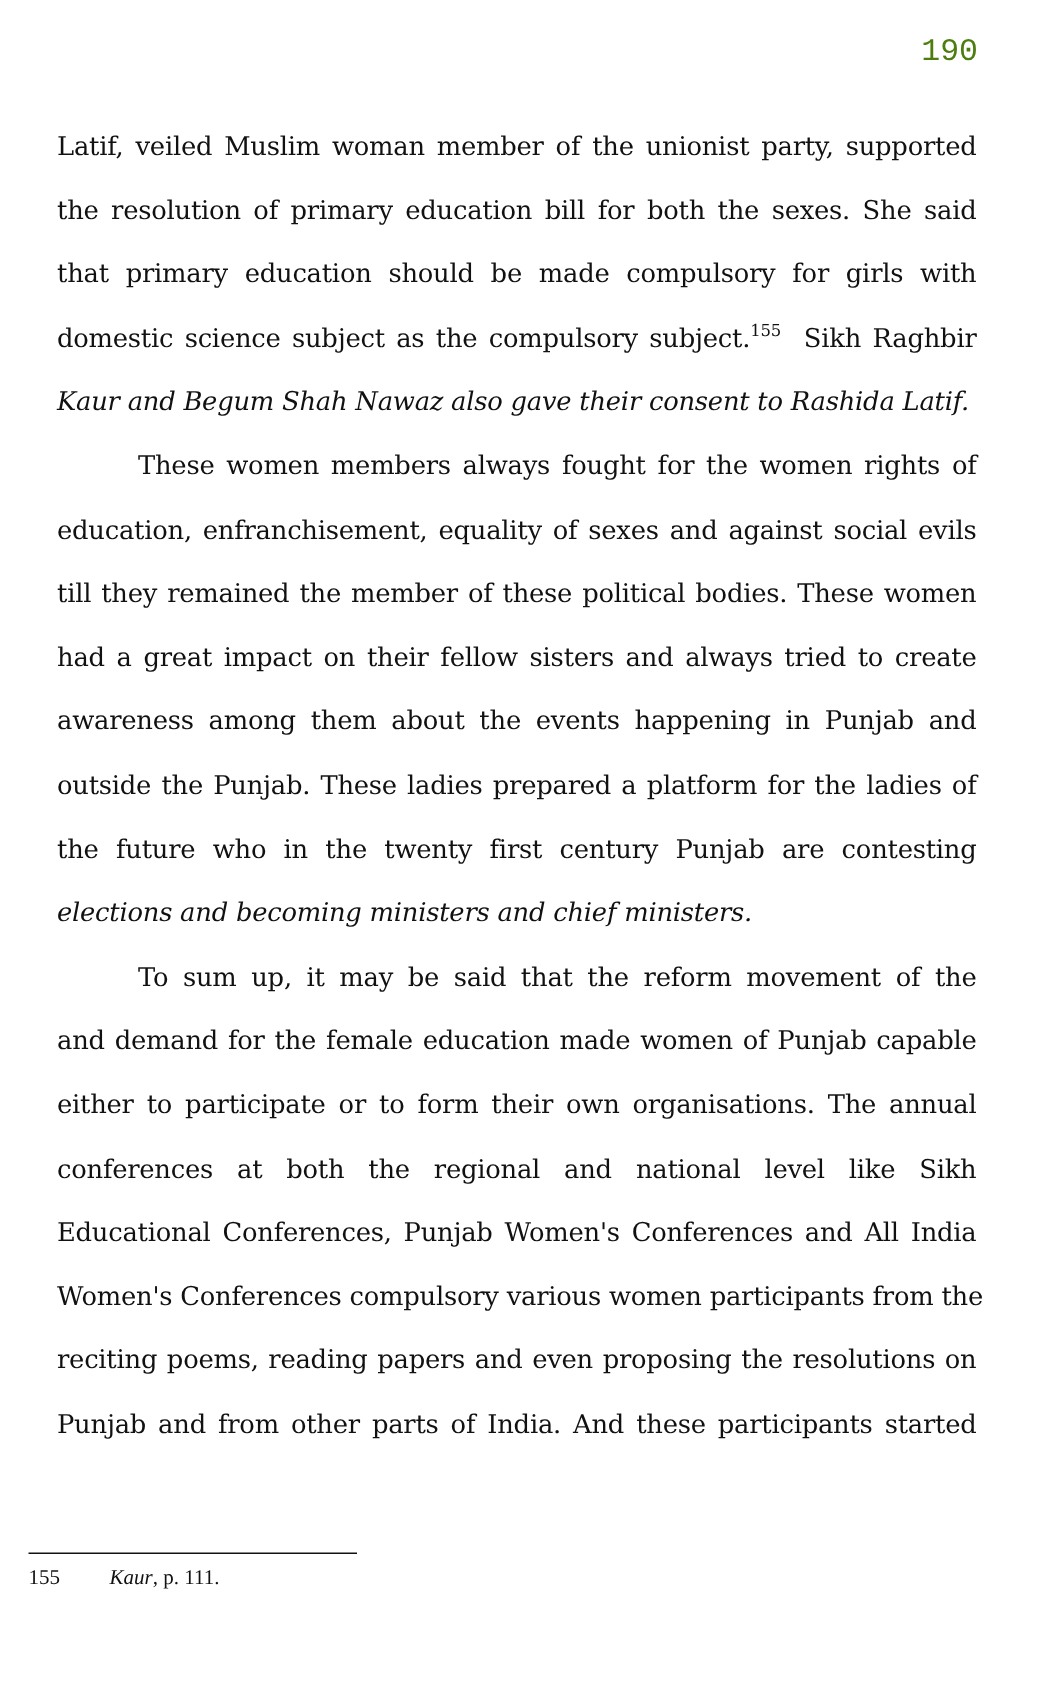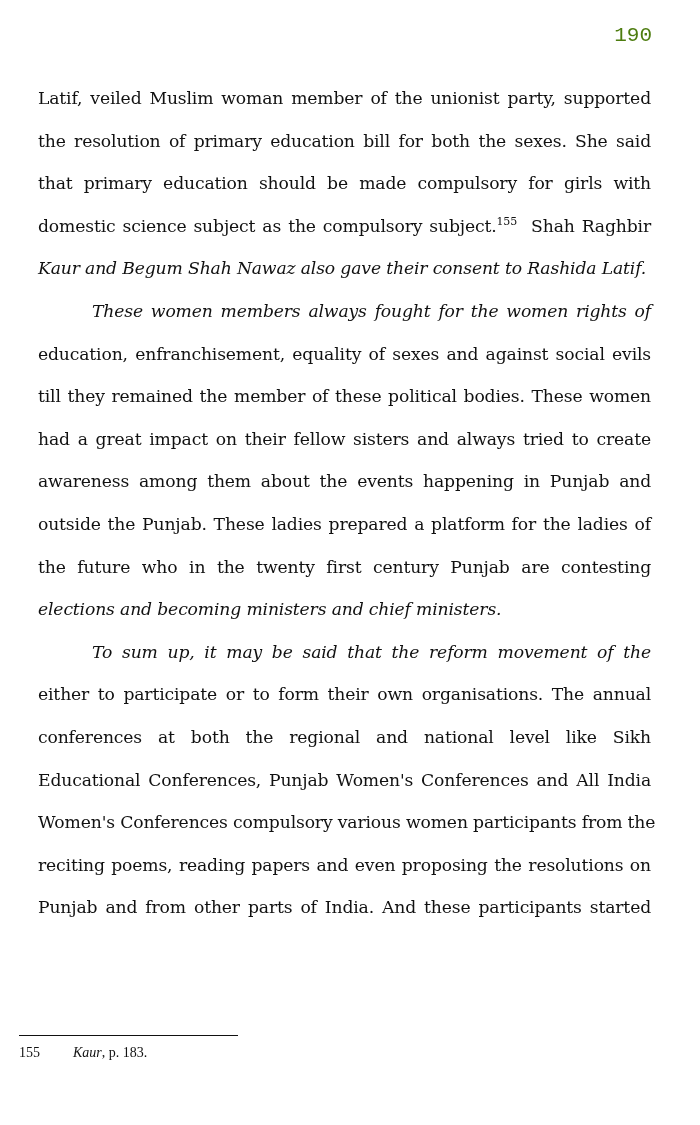--- a/index.html
+++ b/index.html
@@ -38,21 +38,20 @@
       text-align-last: justify;
       letter-spacing: -0.15px;
       margin-left: 19px;
     }
     .line.last {
       text-align-last: left;
       font-style: italic;
     }
     .line.indent {
       padding-left: 54px;
-      font-style: italic;
     }
     .fn-ref {
       font-size: 11px;
       vertical-align: 7px;
       line-height: 0;
     }
     .footnote-rule {
       position: absolute;
       left: 19px;
       top: 1035px;
@@ -80,38 +79,39 @@
 </head>
 <body>
 
 <div class="page-number">190</div>
 
 <div class="body-text">
 
   <div class="line">Latif, veiled Muslim woman member of the unionist party, supported</div>
   <div class="line">the resolution of primary education bill for both the sexes.  She said</div>
   <div class="line">that primary education should be made compulsory for girls with</div>
-  <div class="line"><span>domestic science subject as the compulsory subject.</span><sup class="fn-ref">155</sup><span style="white-space:pre">  Shah Raghbir</span></div>
+  <div class="line"><span>domestic science subject as the compulsory subject.</span><sup class="fn-ref">155</sup><span style="white-space:pre">  Sikh Raghbir</span></div>
   <div class="line last">Kaur and Begum Shah Nawaz also gave their consent to Rashida Latif.</div>
 
   <div class="line indent">These women members always fought for the women rights of</div>
   <div class="line">education, enfranchisement, equality of sexes and against social evils</div>
   <div class="line">till they remained the member of these political bodies.  These women</div>
   <div class="line">had a great impact on their fellow sisters and always tried to create</div>
   <div class="line">awareness among them about the events happening in Punjab and</div>
   <div class="line">outside the Punjab.  These ladies prepared a platform for the ladies of</div>
   <div class="line">the future who in the twenty first century Punjab are contesting</div>
   <div class="line last">elections and becoming ministers and chief ministers.</div>
 
   <div class="line indent">To sum up, it may be said that the reform movement of the</div>
+  <div class="line">and demand for the female education made women of Punjab capable</div>
   <div class="line">either to participate or to form their own organisations.  The annual</div>
   <div class="line">conferences at both the regional and national level like Sikh</div>
   <div class="line">Educational Conferences, Punjab Women's Conferences and All India</div>
   <div class="line">Women's Conferences compulsory various women participants from the</div>
   <div class="line">reciting poems, reading papers and even proposing the resolutions on</div>
   <div class="line">Punjab and from other parts of India.  And these participants started</div>
 </div>
 
 <div class="footnote-rule"></div>
 
 <div class="footnote">
-  <span class="fn-num">155</span><span class="fn-italic">Kaur</span><span>, p. 183.</span>
+  <span class="fn-num">155</span><span class="fn-italic">Kaur</span><span>, p. 111.</span>
 </div>
 
 </body></html>

